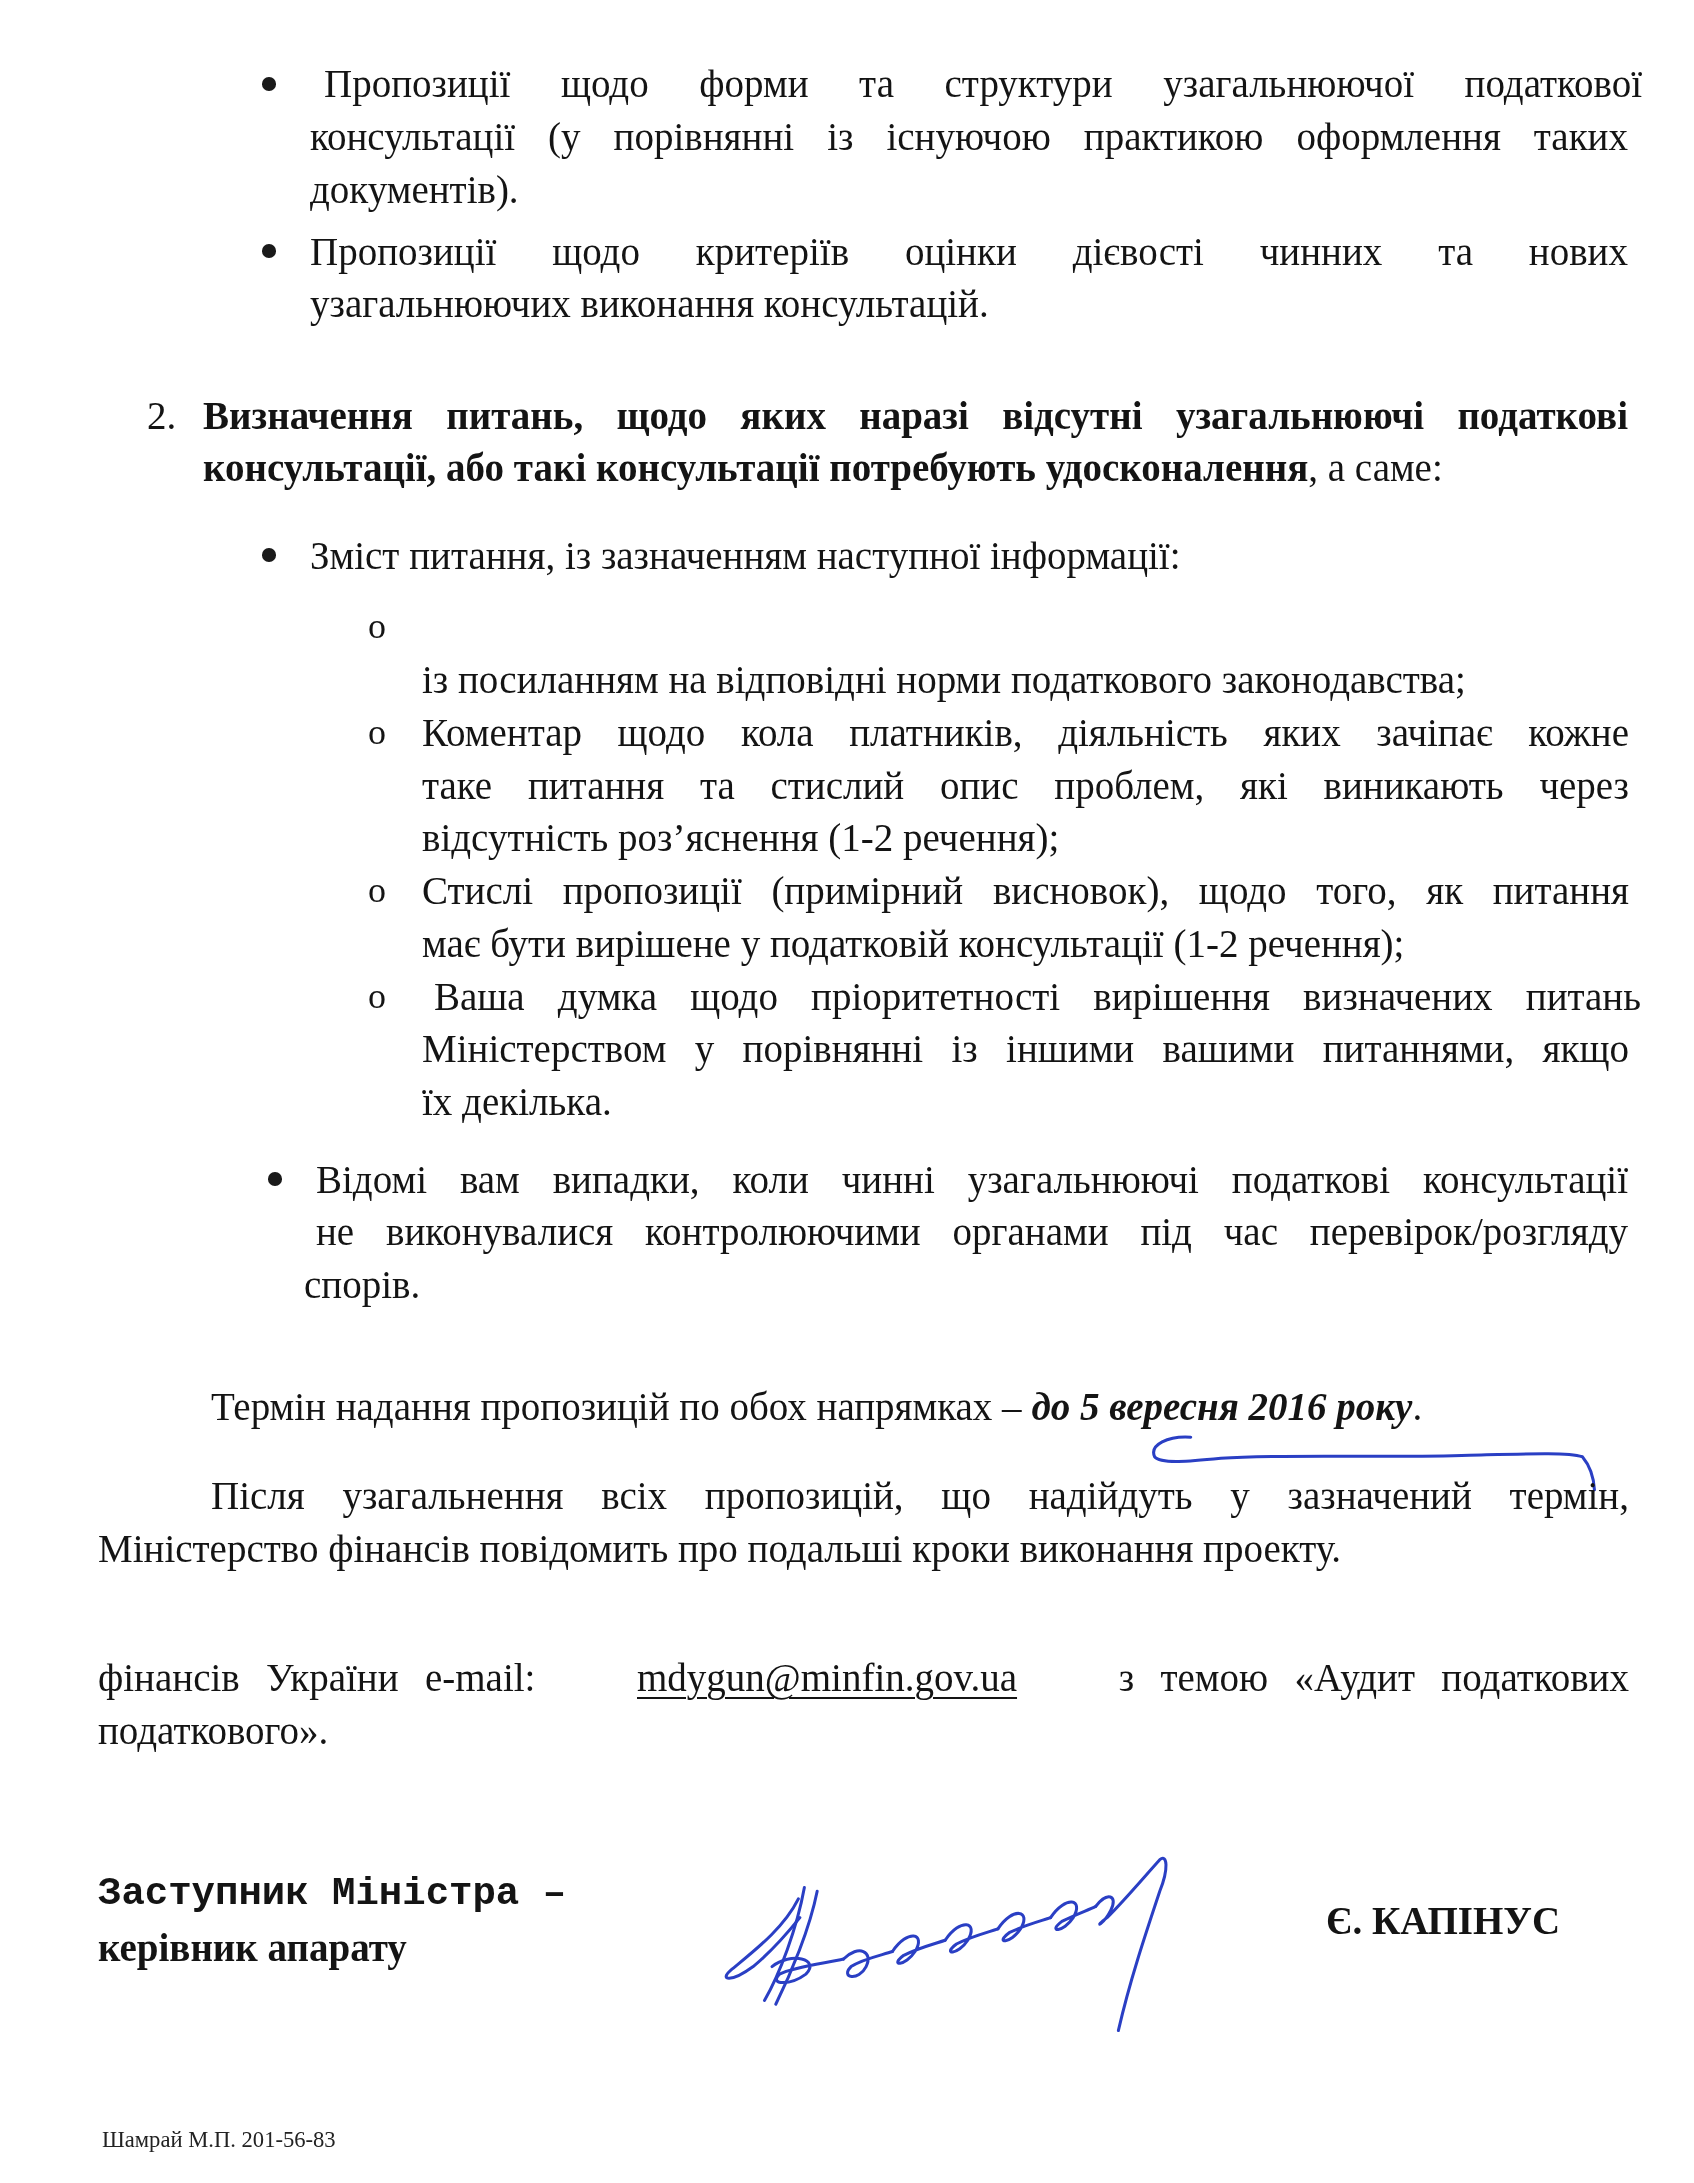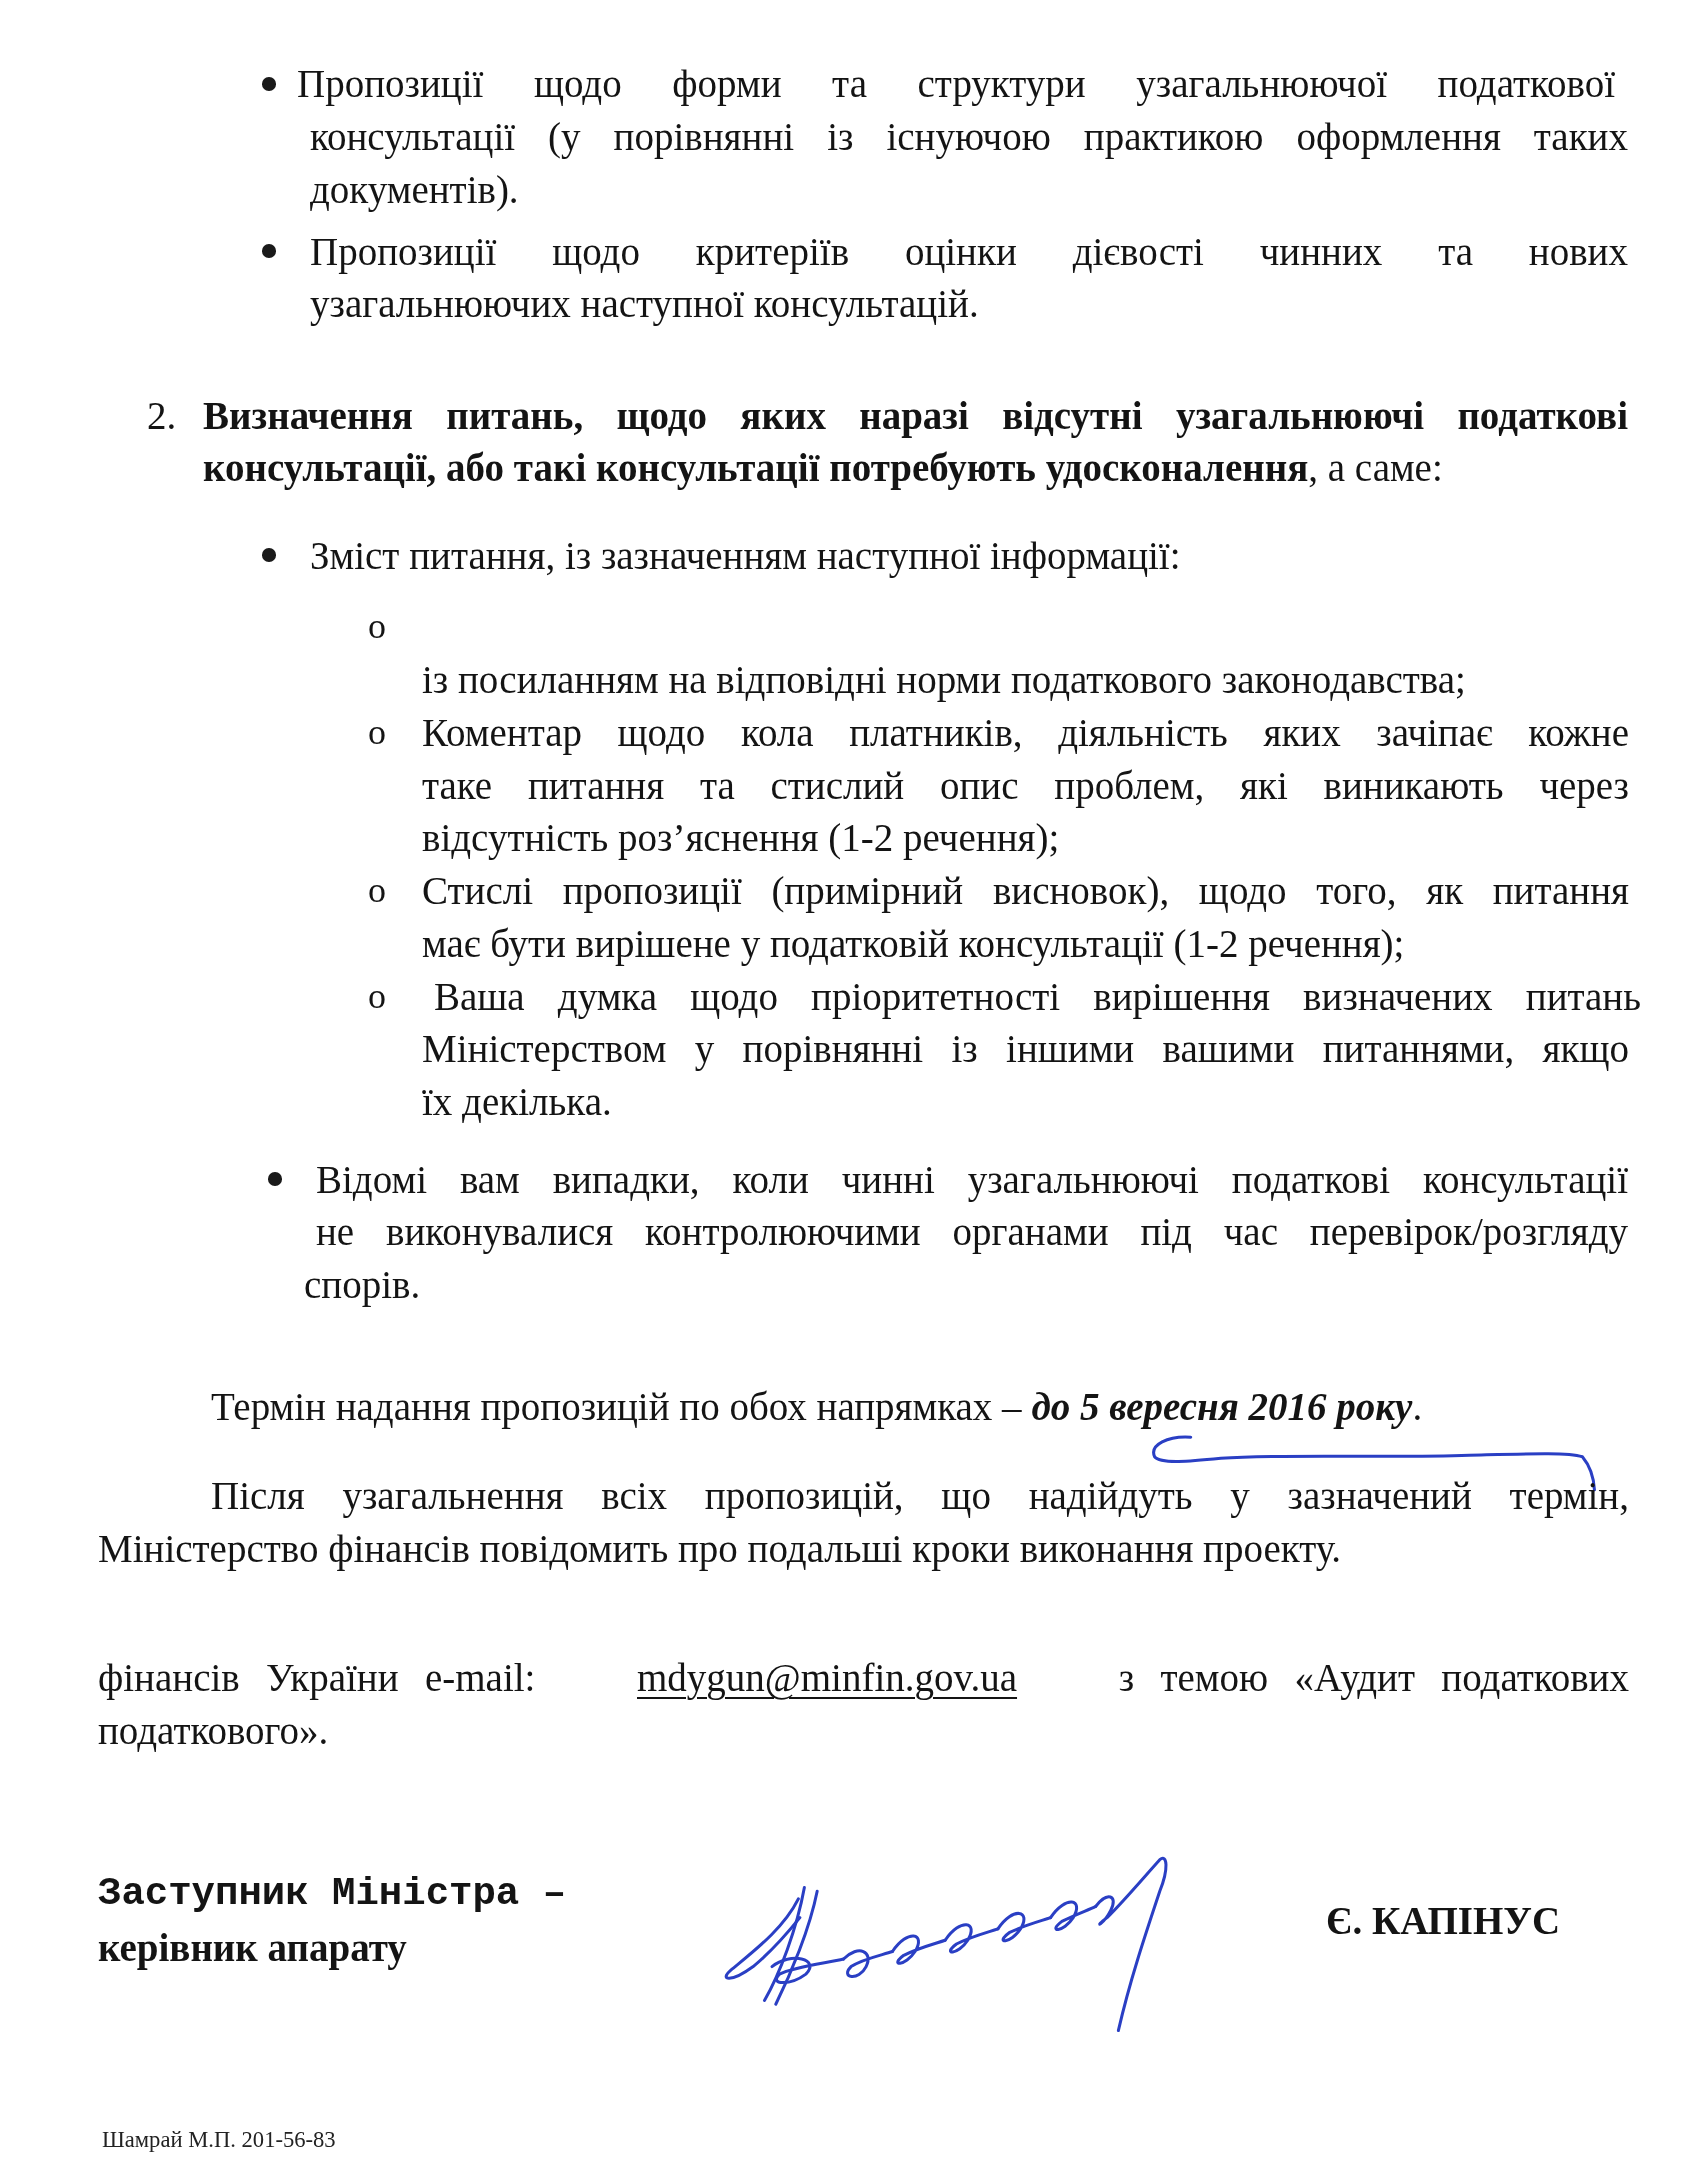--- a/index.html
+++ b/index.html
@@ -18,27 +18,27 @@
   .link { text-decoration: underline; text-decoration-thickness: 2.3px; text-underline-offset: 6px; color: #141414; }
   .sig { position: absolute; }
   .footer { position: absolute; font-size: 22.6px; line-height: 30px; color: #222; }
 </style>
 </head>
 <body>
 
 <div class="page">
 
   <div class="bullet" style="left:262px; top:77px;"></div>
-  <div class="t just" style="left:297px; top:57px; width:1318px;">Пропозиції щодо форми та структури узагальнюючої податкової</div>
+  <div class="t just" style="left:324px; top:57px; width:1318px;">Пропозиції щодо форми та структури узагальнюючої податкової</div>
   <div class="t just" style="left:310px; top:110px; width:1318px;">консультації (у порівнянні із існуючою практикою оформлення таких</div>
   <div class="t" style="left:310px; top:163px;">документів).</div>
 
   <div class="bullet" style="left:262px; top:244px;"></div>
   <div class="t just" style="left:310px; top:225px; width:1318px;">Пропозиції щодо критеріїв оцінки дієвості чинних та нових</div>
-  <div class="t" style="left:310px; top:277px;">узагальнюючих наступної консультацій.</div>
+  <div class="t" style="left:310px; top:277px;">узагальнюючих виконання консультацій.</div>
 
   <div class="t" style="left:147px; top:389px;">2.</div>
   <div class="t bold just" style="left:203px; top:389px; width:1425px;">Визначення питань, щодо яких наразі відсутні узагальнюючі податкові</div>
   <div class="t" style="left:203px; top:441px;">
     <span class="bold">консультації, або такі консультації потребують удосконалення</span><span>, а саме:</span>
   </div>
 
   <div class="bullet" style="left:262px; top:548px;"></div>
   <div class="t" style="left:310px; top:529px;">Зміст питання, із зазначенням наступної інформації:</div>
 

